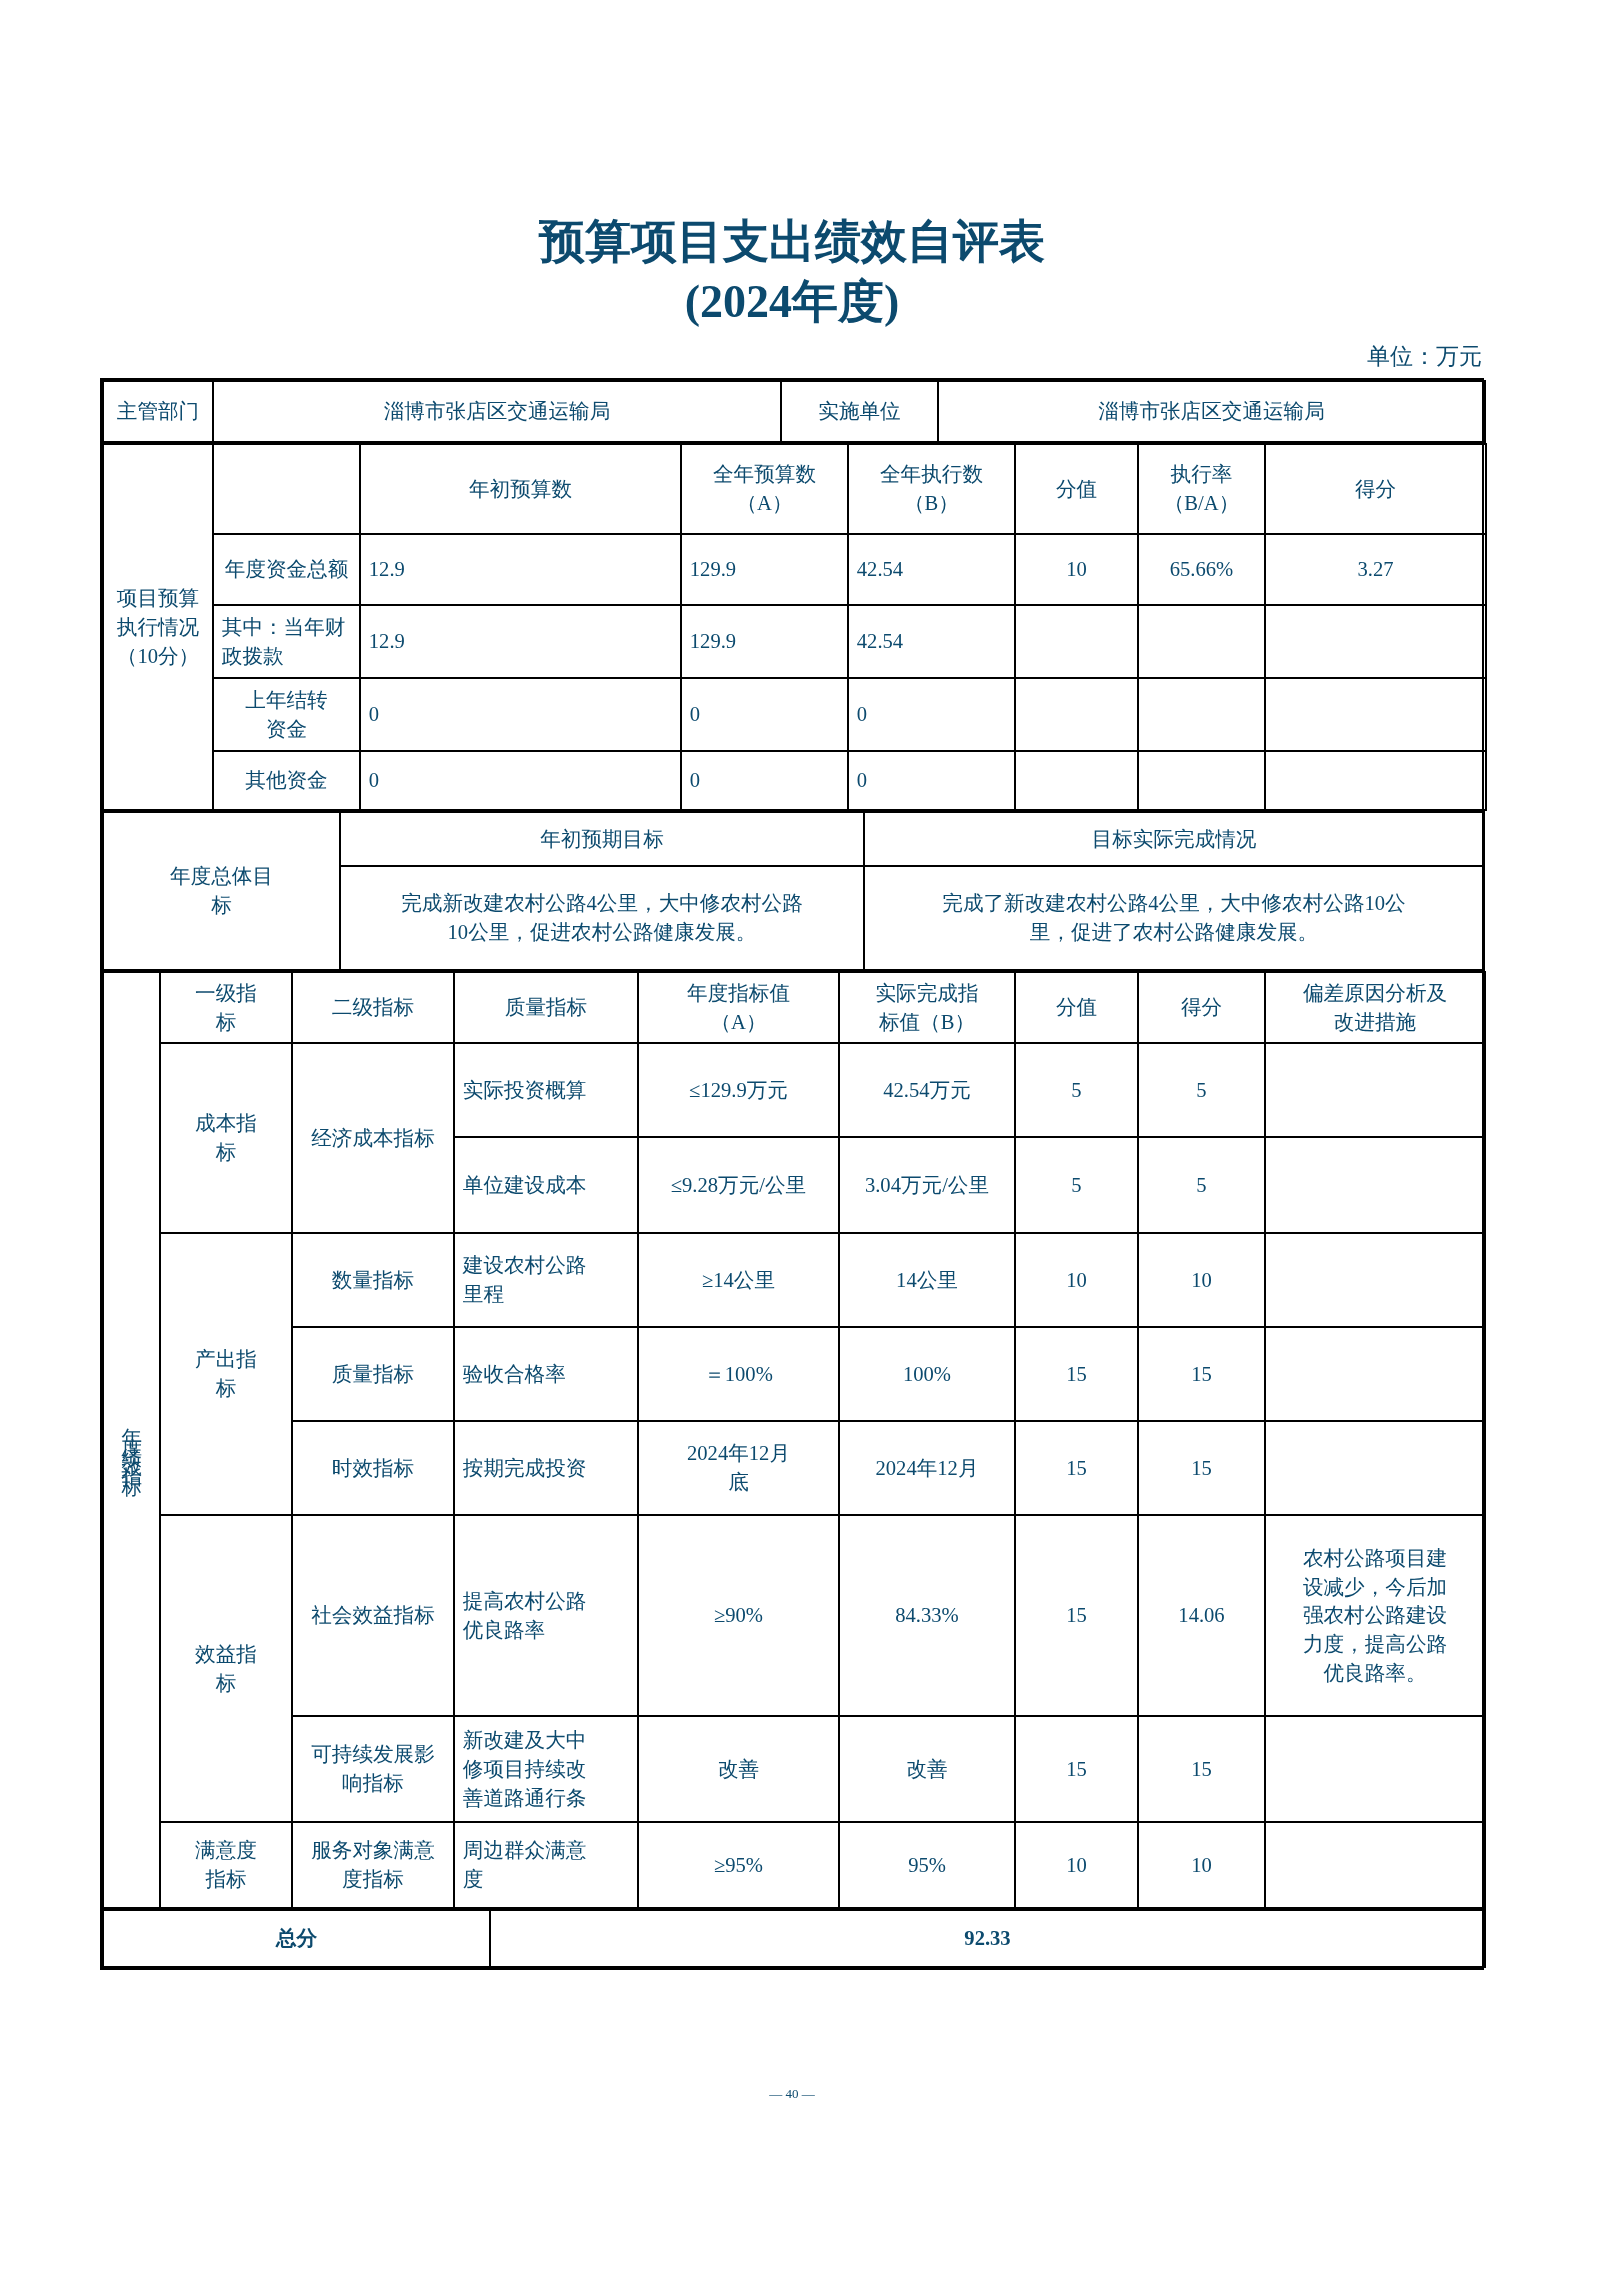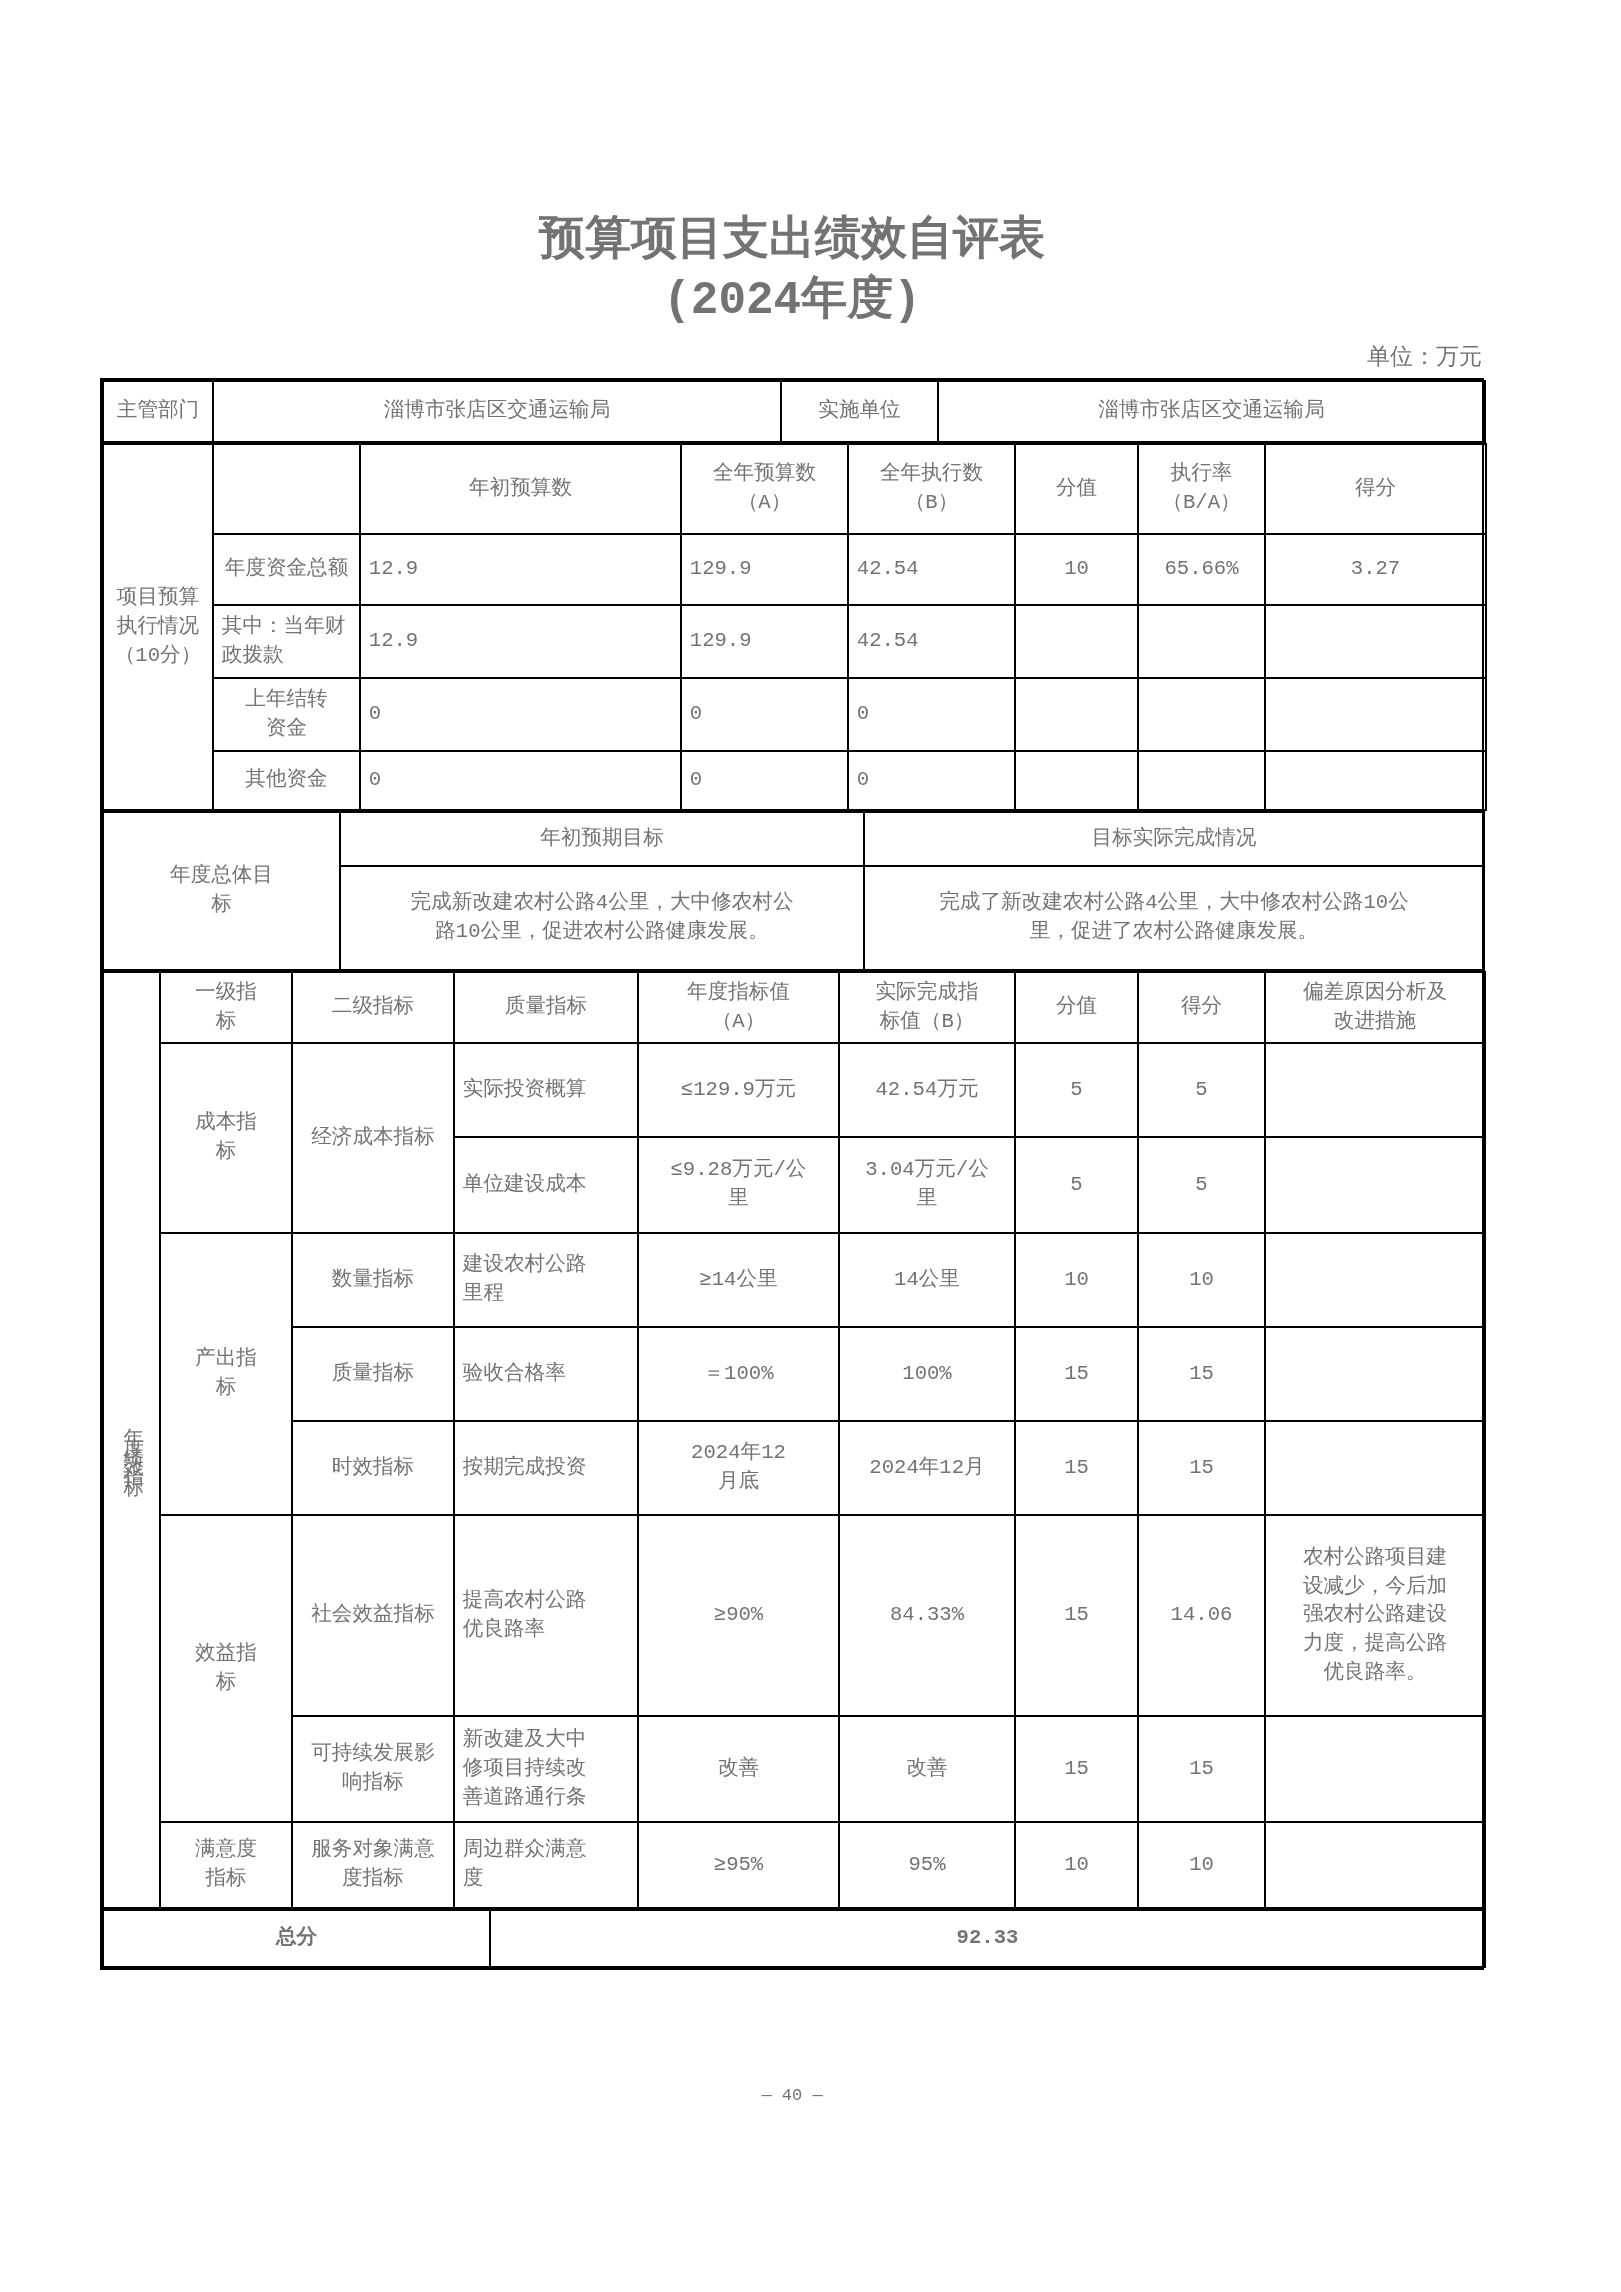--- a/index.html
+++ b/index.html
@@ -1,18 +1,18 @@
 <!DOCTYPE html>
 <html><head>
 <meta charset="utf-8">
 <style>
   html,body { margin:0; padding:0; background:#ffffff; }
   .page {
     position:relative; width:1621px; height:2141px; background:#ffffff;
-    color:#737373; font-family:Liberation Mono, monospace;
+    color:#0c4a6e; font-family:Liberation Serif, serif;
     overflow:hidden;
   }
   .doc { position:absolute; left:100px; top:0; width:1384px; }
   .title { margin:0; padding-top:212px; text-align:center; font-weight:bold;
            font-size:46px; line-height:1.3; }
   .unit-note { text-align:right; font-size:23px; margin:9.8px 2px 5.9px 0; }
   .twrap { border:2px solid #000; }
   table { border-collapse:collapse; width:100%; table-layout:fixed; }
   td { border:2.9px solid #000; font-size:20.6px; text-align:center;
        vertical-align:middle; padding:2.9px 7.8px; line-height:1.4;
@@ -27,21 +27,21 @@
   .mw45 { max-width:4.5em;  margin:0 auto; }
   .mw55 { max-width:5.5em;  margin:0 auto; }
   .mw6  { max-width:6.3em;  margin:0 auto; }
   .mw68 { max-width:6.8em;  margin:0 auto; }
   .mw75 { max-width:7.6em;  margin:0 auto; }
   .gw1  { max-width:19.5em; margin:0 auto; }
   .gw2  { max-width:23.2em; margin:0 auto; }
   .lft  { margin-left:0; text-align:left; }
   .vtext { writing-mode:vertical-lr; text-orientation:upright;
            letter-spacing:9.8px; margin:0 auto; }
-  .footer { text-align:center; font-size:17px; margin-top:116px; }
+  .footer { text-align:center; font-size:13px; margin-top:116px; }
 </style>
 </head>
 <body>
 
 <div class="page">
   <div class="doc">
 
     <h1 class="title"><span>预算项目支出绩效自评表</span><br><span>(2024年度)</span></h1>
 
     <div class="unit-note">单位：万元</div>

